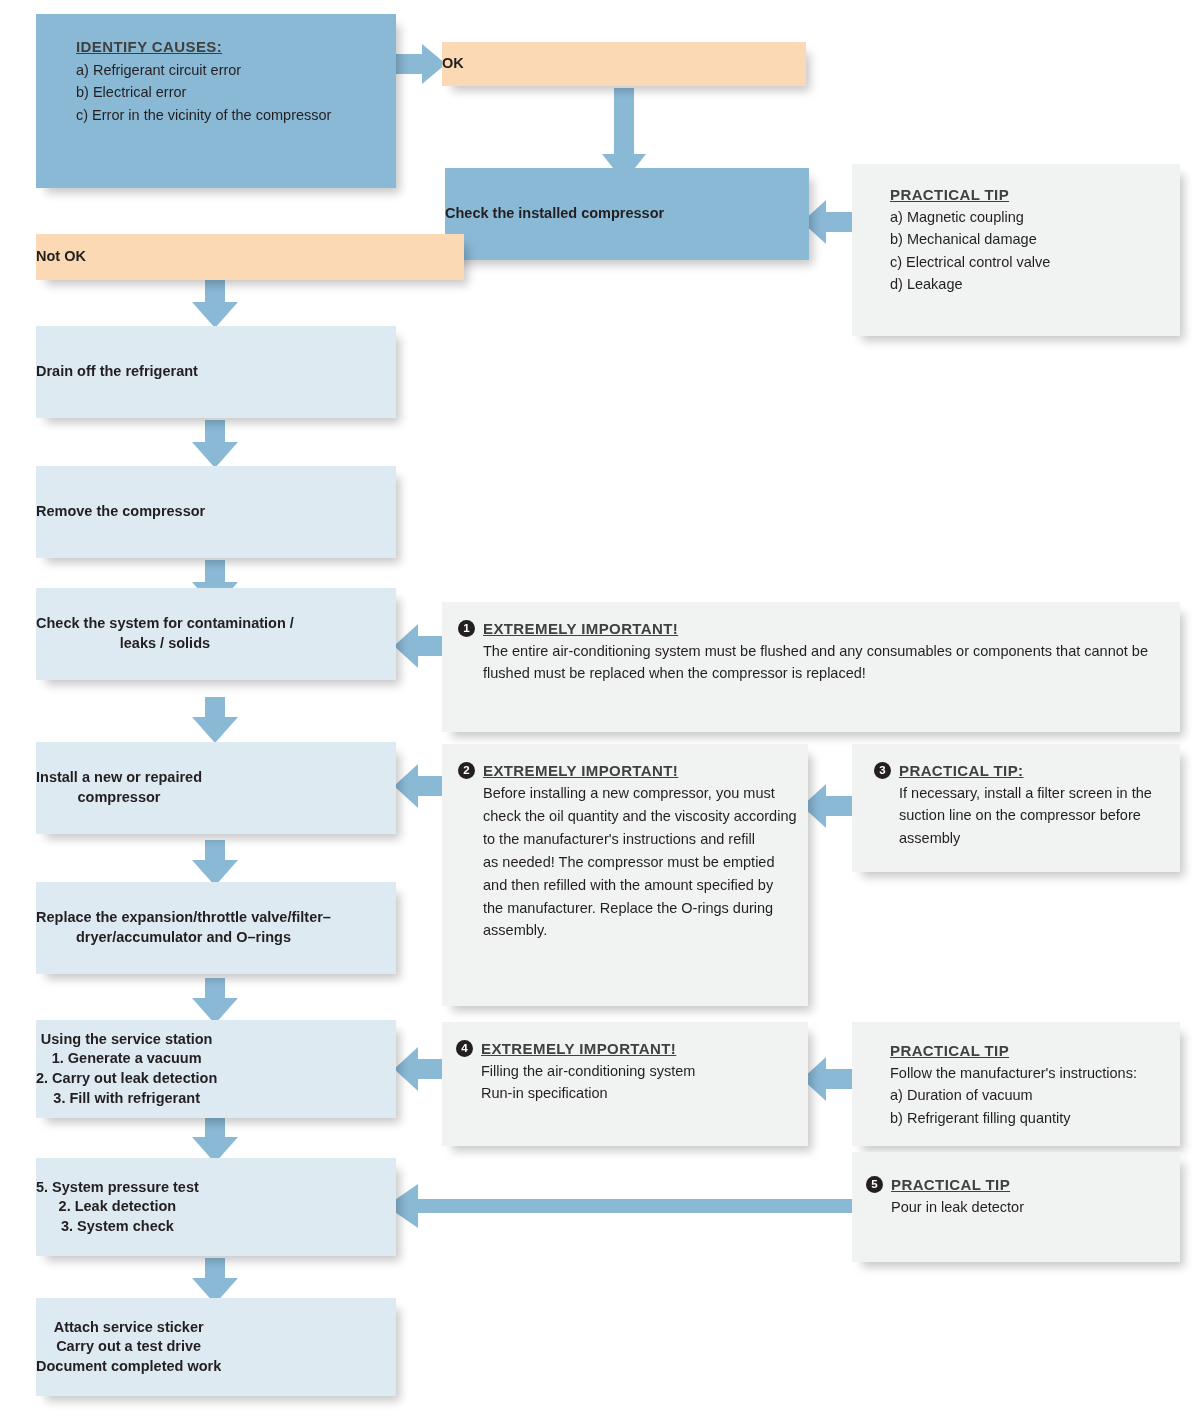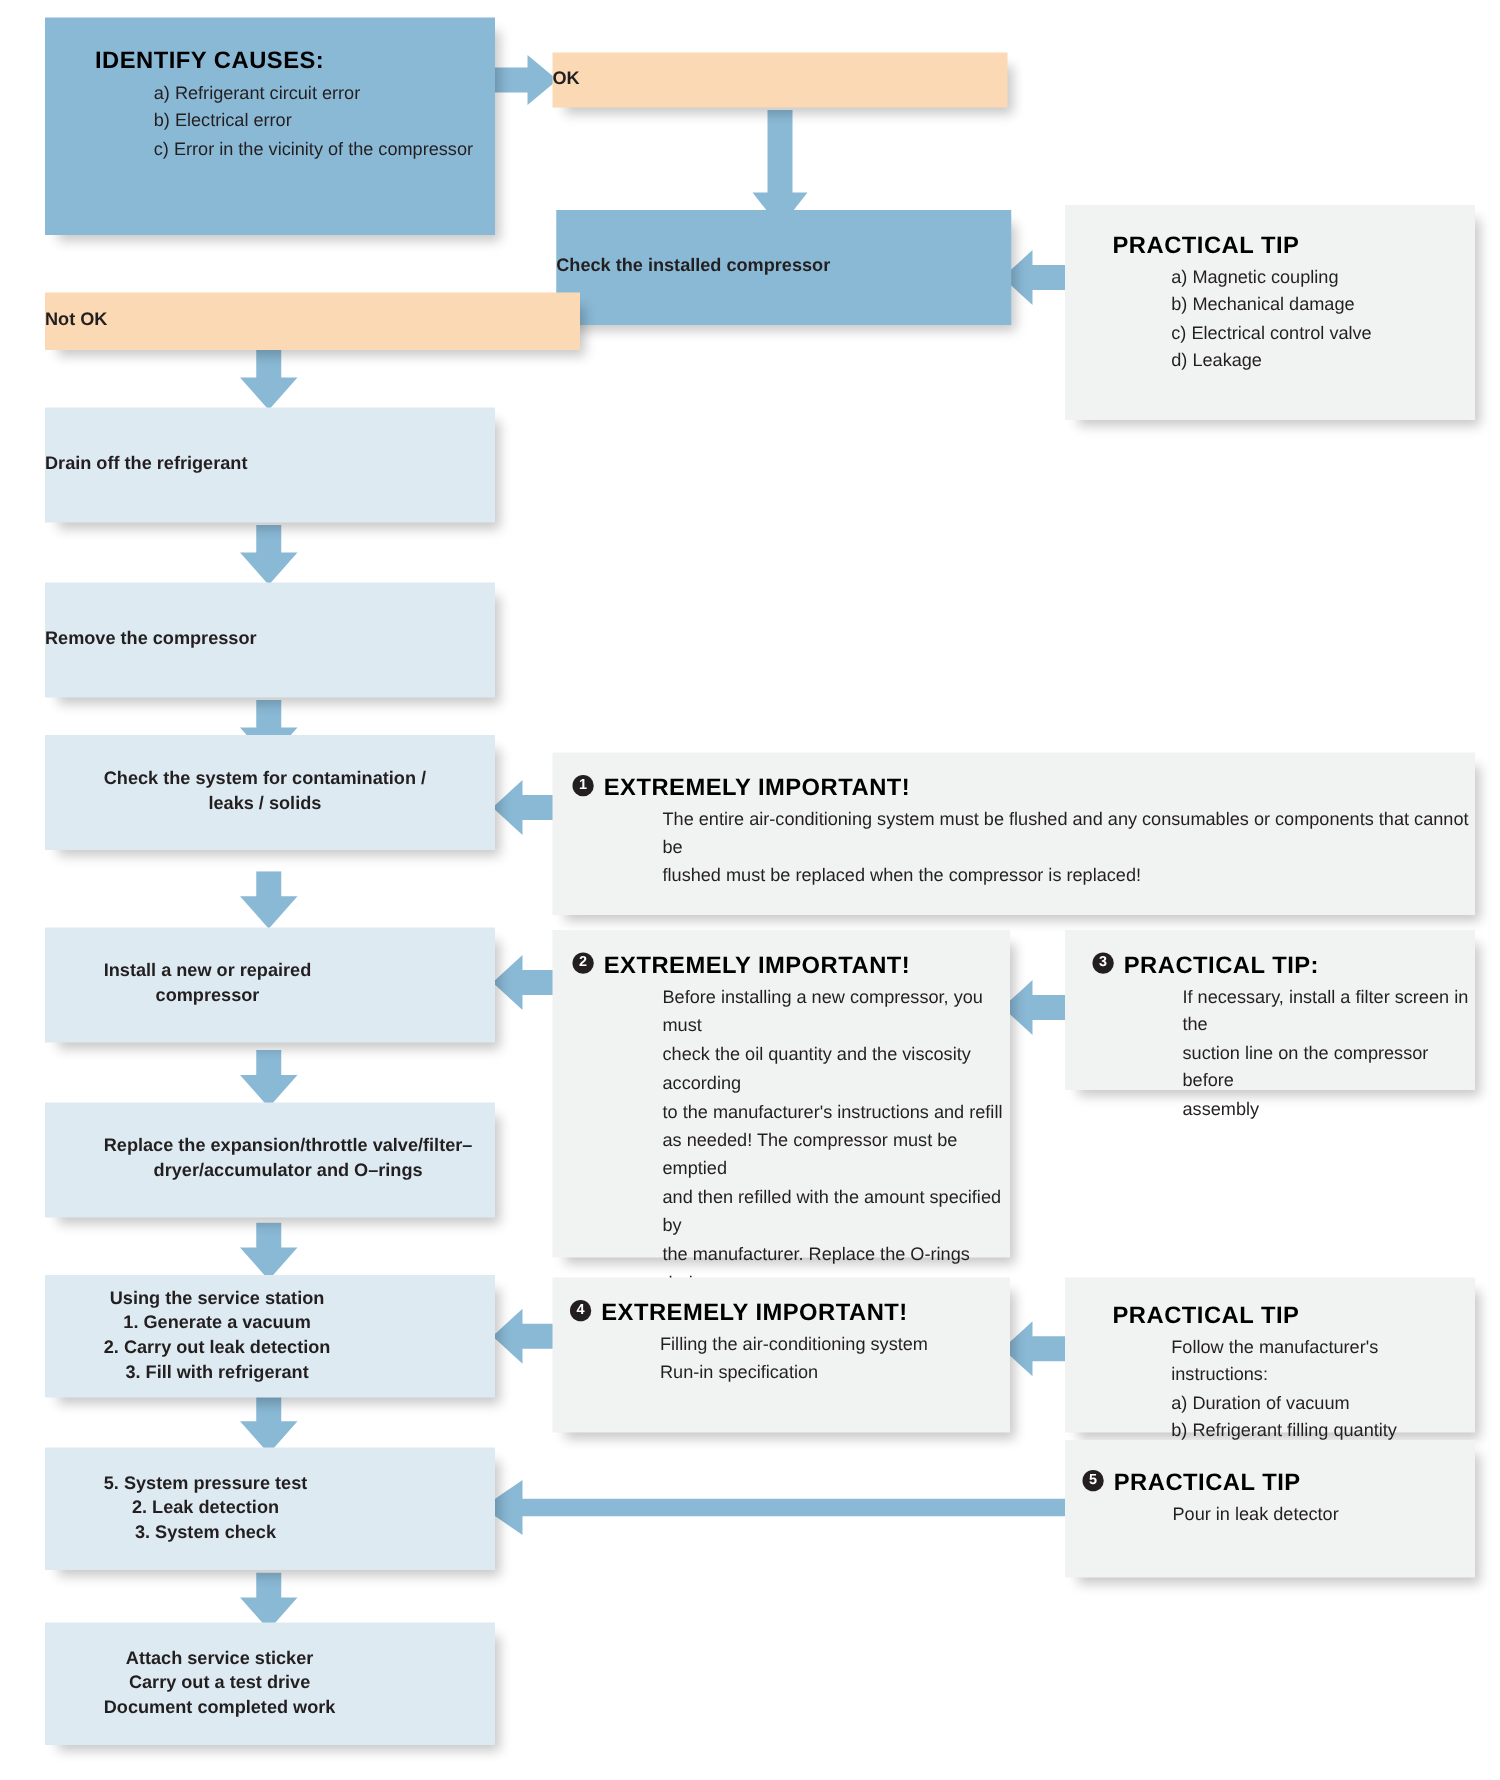--- a/index.html
+++ b/index.html
@@ -10,35 +10,35 @@
   .shadow{box-shadow:7px 8px 9px -3px rgba(0,0,0,0.22);}
 
   .blue{background:#8ab9d6;}
   .orange{background:#fbd9b4;}
   .lblue{background:#deeaf2;}
   .gray{background:#f1f2f2;}
 
   .ctr{display:flex;align-items:center;text-align:center;}
   .bold-title{font-weight:bold;font-size:14.5px;color:#231f20;line-height:1.35;}
   .body-txt{font-size:14.5px;color:#231f20;line-height:1.55;}
-  .head-bold{font-weight:bold;font-size:19px;color:#000000;letter-spacing:.4px;}
+  .head-bold{font-weight:bold;font-size:15px;color:#404040;letter-spacing:.4px;text-decoration:underline;}
 
   
   .ar{position:absolute;}
   .ar svg{display:block;}
 
   .numcircle{
     display:inline-block;width:17px;height:17px;border-radius:50%;
     background:#231f20;color:#fff;font-size:11.5px;font-weight:bold;
     text-align:center;line-height:17px;vertical-align:1px;
     font-family:"Liberation Sans", sans-serif;
   }
   .tiprow{display:flex;align-items:flex-start;gap:8px;}
   .tipbody{flex:1;}
-  .ln{display:block;margin-left:47px;}
+  .ln{display:block;}
 </style>
 </head>
 <body>
 
 <div id="canvas">
 
   <div class="ar" style="left:392px;top:42px;">
     <svg width="56" height="44" viewBox="0 0 56 44">
       <path d="M0,12 L30,12 L30,2 L54,22 L30,42 L30,32 L0,32 Z" fill="#8ab9d6"></path>
     </svg>

